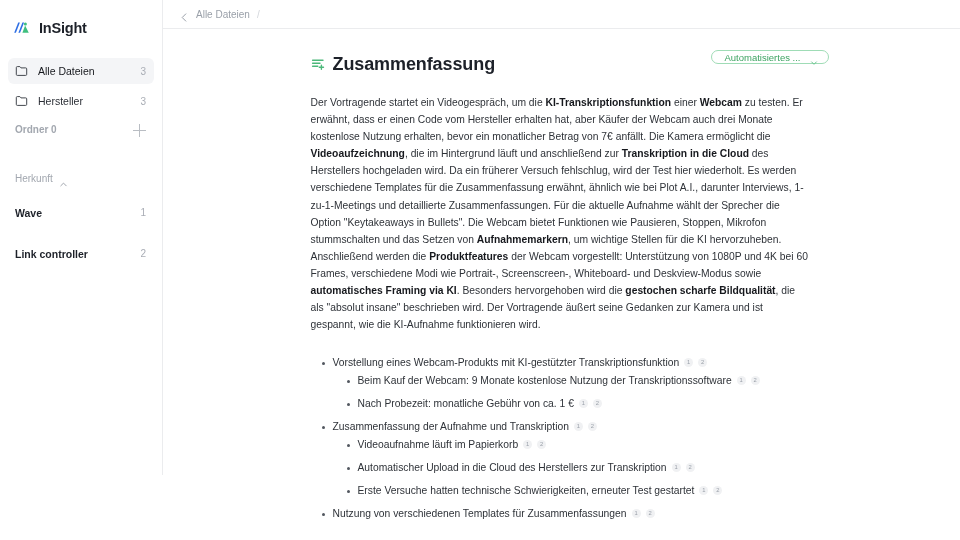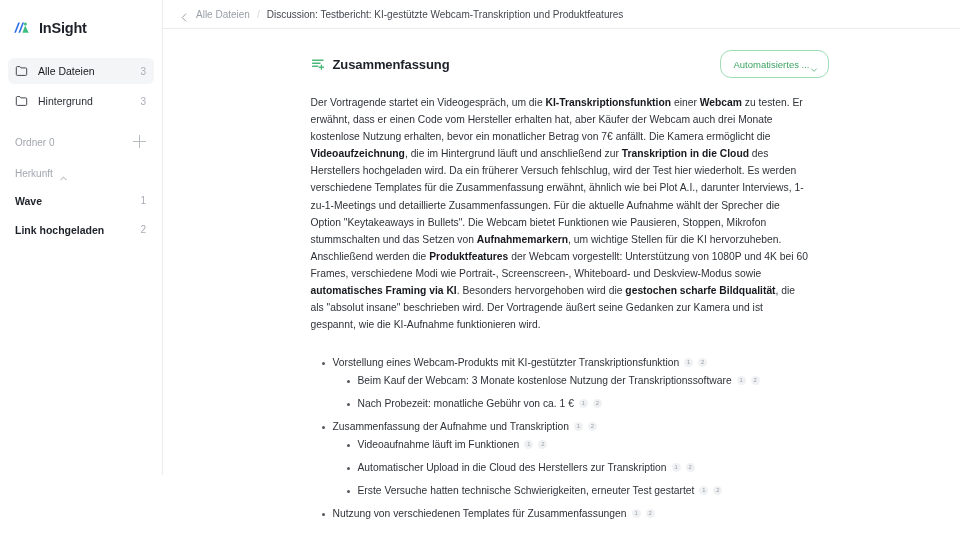--- a/index.html
+++ b/index.html
@@ -59,53 +59,54 @@
     flex: 1 1 auto;
     font-size: 10.5px;
     color: #2b2f36;
     white-space: nowrap;
   }
   .nav-item.active .nav-label { color: #16181d; }
   .nav-count { font-size: 10px; color: #a9adb5; }
 
   .folders-row {
     display: flex;
-    align-items: flex-end;
+    align-items: flex-start;
     height: 24px;
     margin: 10px 8px 0 8px;
     padding: 0 8px 0 7px;
+    font-weight: bold;
   }
   .folders-label { flex: 1 1 auto; font-size: 10px; color: #a2a7af; }
   .plus-btn {
     width: 13px; height: 13px;
     position: relative;
     opacity: .75;
   }
   .plus-btn::before, .plus-btn::after {
     content: ""; position: absolute; background: #a2a7af;
   }
   .plus-btn::before { left: 0; top: 6px; width: 13px; height: 1px; }
   .plus-btn::after { top: 0; left: 6px; height: 13px; width: 1px; }
 
   .section-head {
     display: flex;
-    align-items: center;
+    align-items: flex-end;
     gap: 6px;
     margin: 14px 8px 2px 8px;
     padding: 0 8px 0 7px;
     height: 22px;
   }
   .section-head .sh-label { font-size: 10px; color: #a2a7af; }
   .chev-up { width: 9px; height: 9px; display: block; }
 
   .src-item {
     display: flex;
     align-items: center;
     height: 25px;
-    margin: 4px 8px;
+    margin: 16px 8px;
     padding: 0 8px 0 7px;
     border-radius: 6px;
   }
   .src-label {
     flex: 1 1 auto;
     font-size: 10.5px;
     font-weight: 700;
     color: #1d2129;
     white-space: nowrap;
   }
@@ -162,32 +163,33 @@
 
   .sum-head {
     display: flex;
     align-items: center;
     height: 24px;
     margin-bottom: 18px;
     position: relative;
   }
   .sum-ico { width: 14px; height: 14px; flex: 0 0 14px; margin-right: 8px; display: block; }
   .sum-title {
-    font-size: 13px;
+    font-size: 18px;
     font-weight: 700;
     color: #1d2129;
     letter-spacing: -0.1px;
   }
   .auto-btn {
     position: absolute;
     right: -16px;
     top: -2px;
-    height: 28px;
-    display: flex;
-    align-items: center;
+    height: 14px;
+    display: flex;
+    align-items: center;
+    gap: 9px;
     padding: 0 10px 0 12px;
     border: 1px solid #9fdcb6;
     border-radius: 11px;
     background: #ffffff;
     cursor: pointer;
   }
   .auto-btn-label {
     font-size: 9.5px;
     color: #3da362;
     white-space: nowrap;
@@ -278,21 +280,21 @@
         <span class="nav-label">Alle Dateien</span>
         <span class="nav-count">3</span>
       </div>
 
       <div class="nav-item">
         <span class="nav-ico">
           <svg viewBox="0 0 14 14" width="14" height="14" xmlns="http://www.w3.org/2000/svg">
             <path d="M1.3 3.6a1 1 0 0 1 1-1h2.6l1.1 1.3h4.7a1 1 0 0 1 1 1v5.5a1 1 0 0 1-1 1h-8.4a1 1 0 0 1-1-1z" fill="none" stroke="#43474e" stroke-width="1"></path>
           </svg>
         </span>
-        <span class="nav-label">Hintergrund</span>
+        <span class="nav-label">Hersteller</span>
         <span class="nav-count">3</span>
       </div>
 
     </nav>
 
     <div class="folders-row">
       <span class="folders-label">Ordner 0</span>
       <span class="plus-btn"></span>
     </div>
 
@@ -304,37 +306,36 @@
         </svg>
       </span>
     </div>
 
     <div class="src-item">
       <span class="src-label">Wave</span>
       <span class="src-count">1</span>
     </div>
 
     <div class="src-item">
-      <span class="src-label">Link hochgeladen</span>
+      <span class="src-label">Link controller</span>
       <span class="src-count">2</span>
     </div>
 
   </aside>
 
   <section id="main">
 
     <div id="topbar">
       <span class="crumb-back">
         <svg viewBox="0 0 11 11" width="11" height="11" xmlns="http://www.w3.org/2000/svg">
           <path d="M6.8 1.9 L3.2 5.5 L6.8 9.1" fill="none" stroke="#9aa0a9" stroke-width="1" stroke-linecap="round" stroke-linejoin="round"></path>
         </svg>
       </span>
       <span class="crumb-root">Alle Dateien</span>
       <span class="crumb-sep">/</span>
-      <span class="crumb-current">Discussion: Testbericht: KI-gestützte Webcam-Transkription und Produktfeatures</span>
     </div>
 
     <div id="doc">
       <div class="doc-inner">
 
         <div class="sum-head">
           <span class="sum-ico">
             <svg viewBox="0 0 14 14" width="14" height="14" xmlns="http://www.w3.org/2000/svg">
               <g stroke="#4cb87a" stroke-width="1.4" stroke-linecap="round">
                 <path d="M1.6 3.2h10.4"></path>
@@ -354,25 +355,25 @@
               </svg>
             </span>
           </div>
         </div>
 
         <p class="para"><span>Der Vortragende startet ein Videogespräch, um die </span><b>KI-Transkriptionsfunktion</b><span> einer </span><b>Webcam</b><span> zu testen. Er erwähnt, dass er einen Code vom Hersteller erhalten hat, aber Käufer der Webcam auch drei Monate kostenlose Nutzung erhalten, bevor ein monatlicher Betrag von 7€ anfällt. Die Kamera ermöglicht die </span><b>Videoaufzeichnung</b><span>, die im Hintergrund läuft und anschließend zur </span><b>Transkription in die Cloud</b><span> des Herstellers hochgeladen wird. Da ein früherer Versuch fehlschlug, wird der Test hier wiederholt. Es werden verschiedene Templates für die Zusammenfassung erwähnt, ähnlich wie bei Plot A.I., darunter Interviews, 1-zu-1-Meetings und detaillierte Zusammenfassungen. Für die aktuelle Aufnahme wählt der Sprecher die Option "Keytakeaways in Bullets". Die Webcam bietet Funktionen wie Pausieren, Stoppen, Mikrofon stummschalten und das Setzen von </span><b>Aufnahmemarkern</b><span>, um wichtige Stellen für die KI hervorzuheben. Anschließend werden die </span><b>Produktfeatures</b><span> der Webcam vorgestellt: Unterstützung von 1080P und 4K bei 60 Frames, verschiedene Modi wie Portrait-, Screenscreen-, Whiteboard- und Deskview-Modus sowie </span><b>automatisches Framing via KI</b><span>. Besonders hervorgehoben wird die </span><b>gestochen scharfe Bildqualität</b><span>, die als "absolut insane" beschrieben wird. Der Vortragende äußert seine Gedanken zur Kamera und ist gespannt, wie die KI-Aufnahme funktionieren wird.</span></p>
 
 
         <ul class="lvl1">
             <li class="bullet"><span class="li-text">Vorstellung eines Webcam-Produkts mit KI-gestützter Transkriptionsfunktion</span><span class="cite">1</span><span class="cite">2</span><ul class="lvl2">
-                <li class="bullet"><span class="li-text">Beim Kauf der Webcam: 3 Monate kostenlose Nutzung der Transkriptionssoftware</span><span class="cite">1</span><span class="cite">2</span></li>
+                <li class="bullet"><span class="li-text">Beim Kauf der Webcam: 9 Monate kostenlose Nutzung der Transkriptionssoftware</span><span class="cite">1</span><span class="cite">2</span></li>
                 <li class="bullet"><span class="li-text">Nach Probezeit: monatliche Gebühr von ca. 1 €</span><span class="cite">1</span><span class="cite">2</span></li>
               </ul></li>
             <li class="bullet"><span class="li-text">Zusammenfassung der Aufnahme und Transkription</span><span class="cite">1</span><span class="cite">2</span><ul class="lvl2">
-                <li class="bullet"><span class="li-text">Videoaufnahme läuft im Funktionen</span><span class="cite">1</span><span class="cite">2</span></li>
+                <li class="bullet"><span class="li-text">Videoaufnahme läuft im Papierkorb</span><span class="cite">1</span><span class="cite">2</span></li>
                 <li class="bullet"><span class="li-text">Automatischer Upload in die Cloud des Herstellers zur Transkription</span><span class="cite">1</span><span class="cite">2</span></li>
                 <li class="bullet"><span class="li-text">Erste Versuche hatten technische Schwierigkeiten, erneuter Test gestartet</span><span class="cite">1</span><span class="cite">2</span></li>
               </ul></li>
             <li class="bullet"><span class="li-text">Nutzung von verschiedenen Templates für Zusammenfassungen</span><span class="cite">1</span><span class="cite">2</span></li>
           </ul>
 
       </div>
     </div>
 
   </section>

